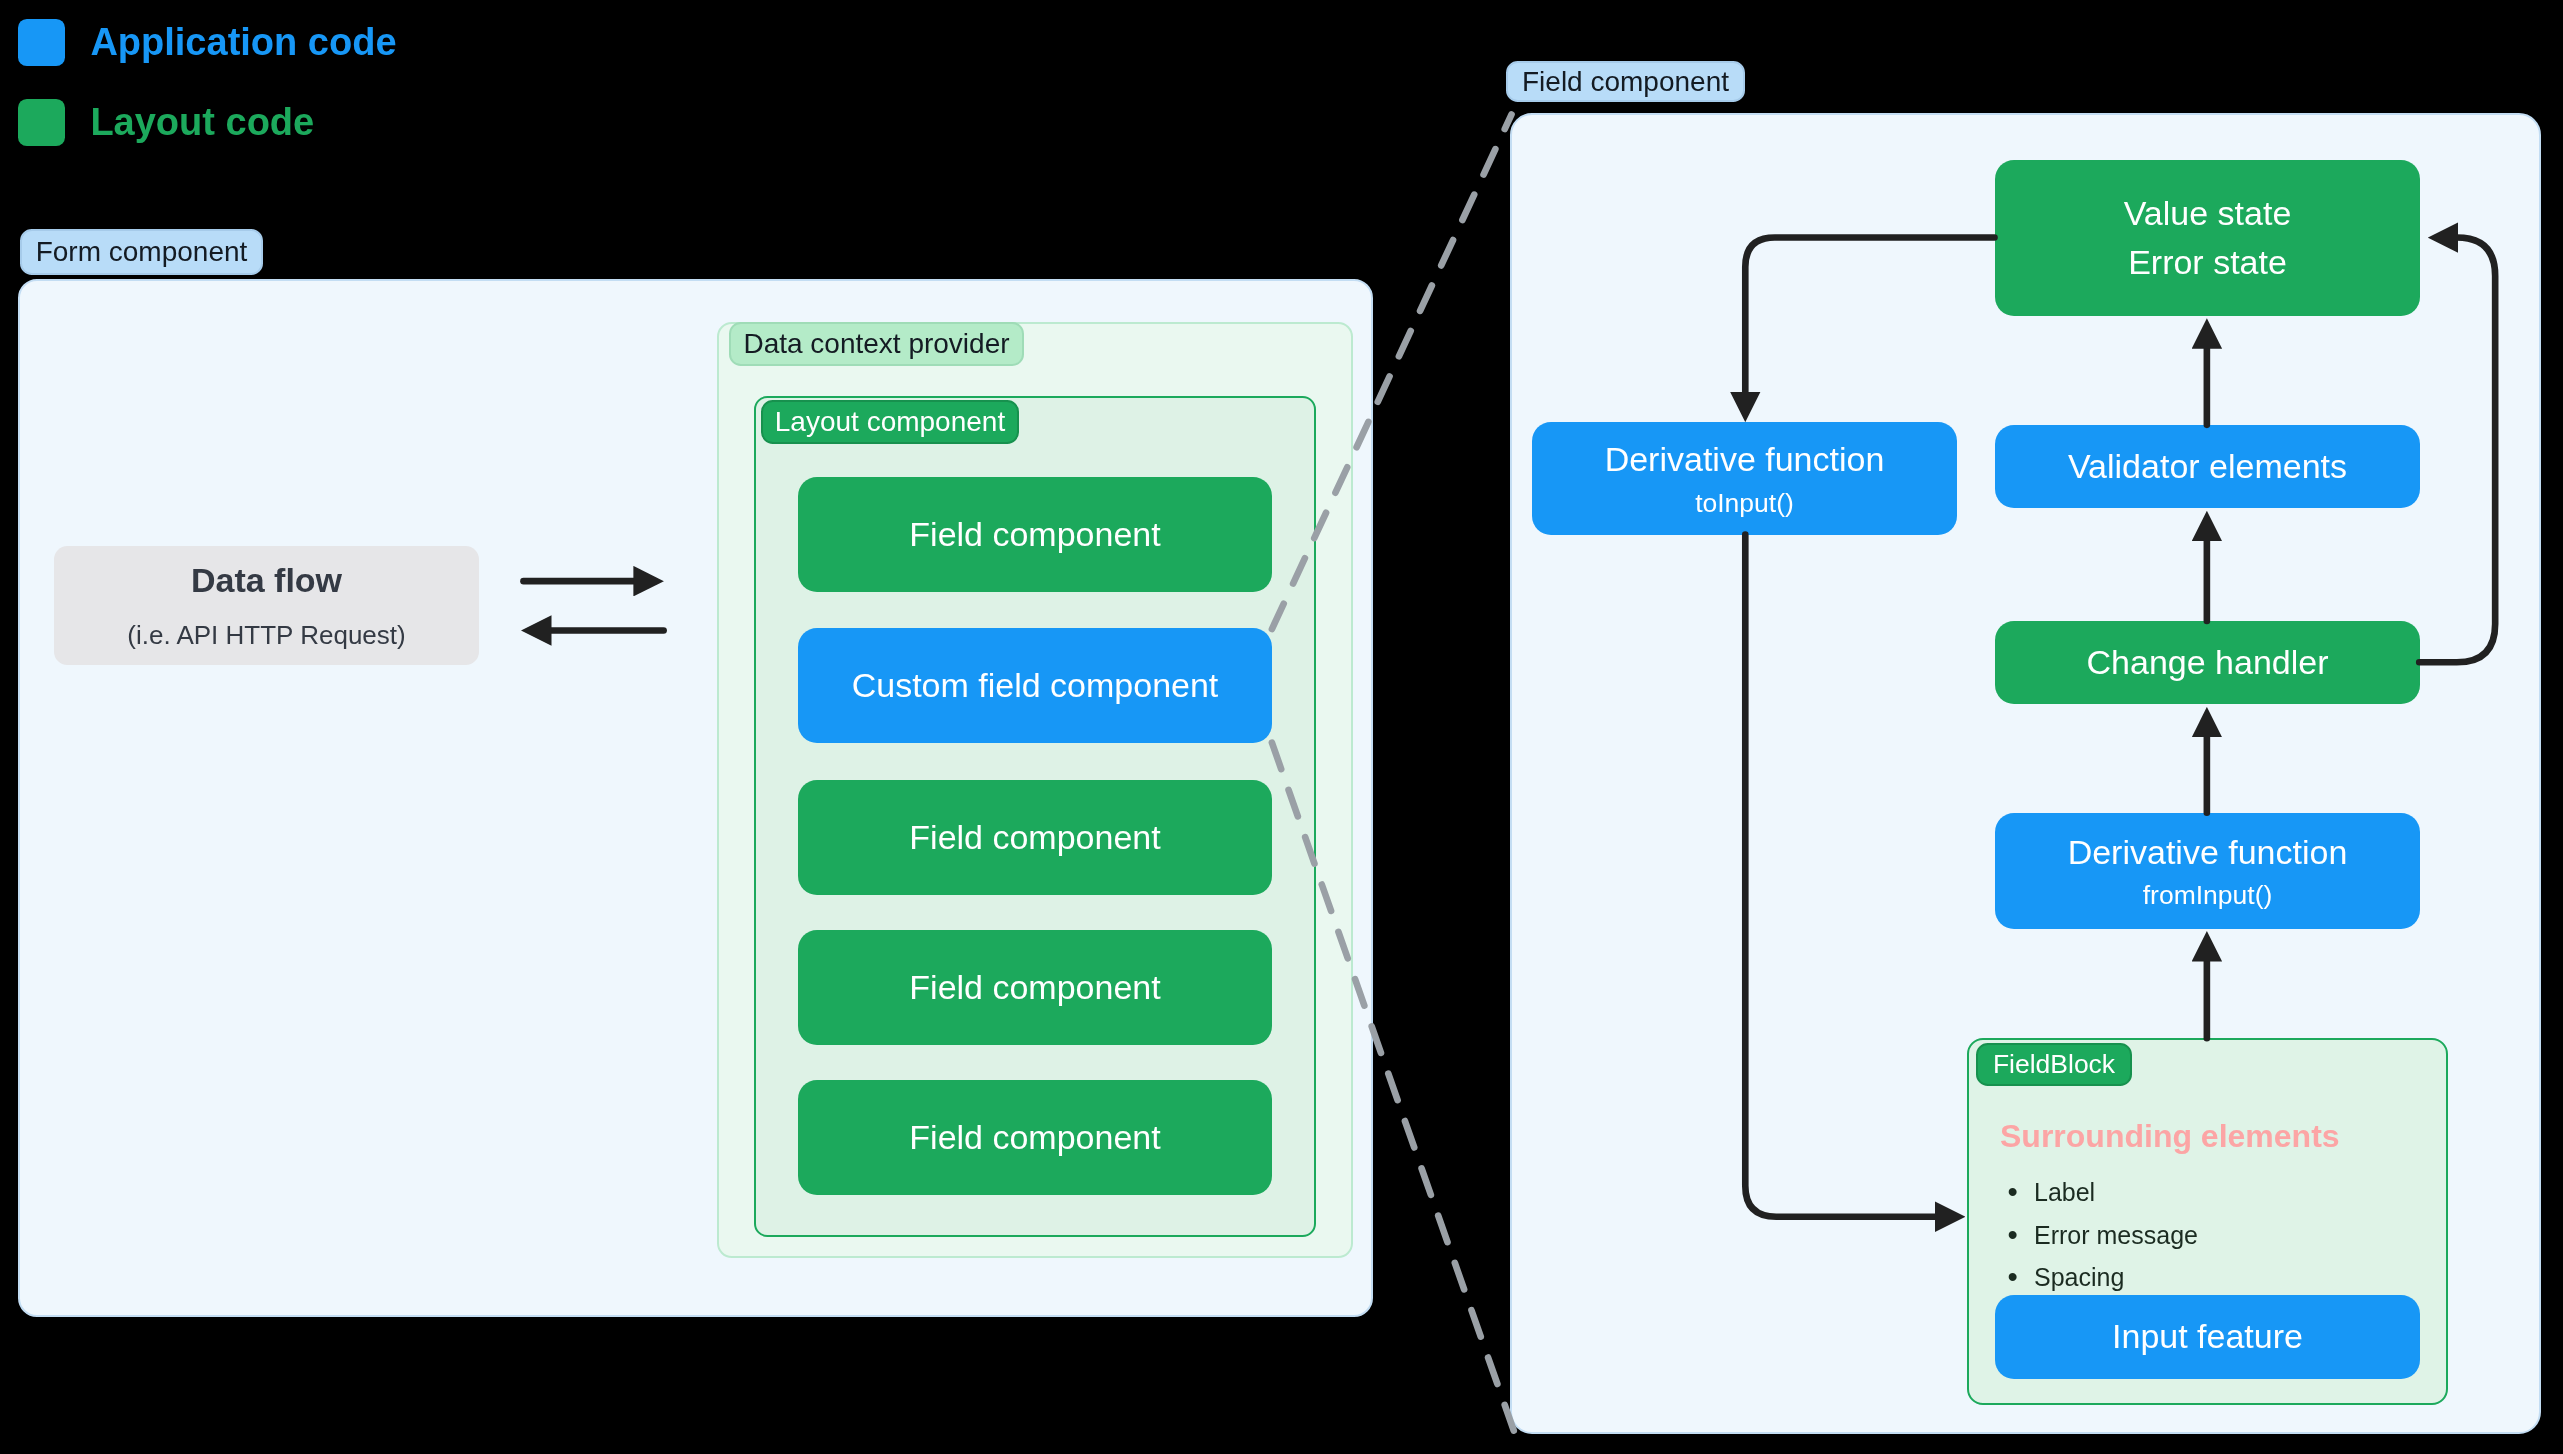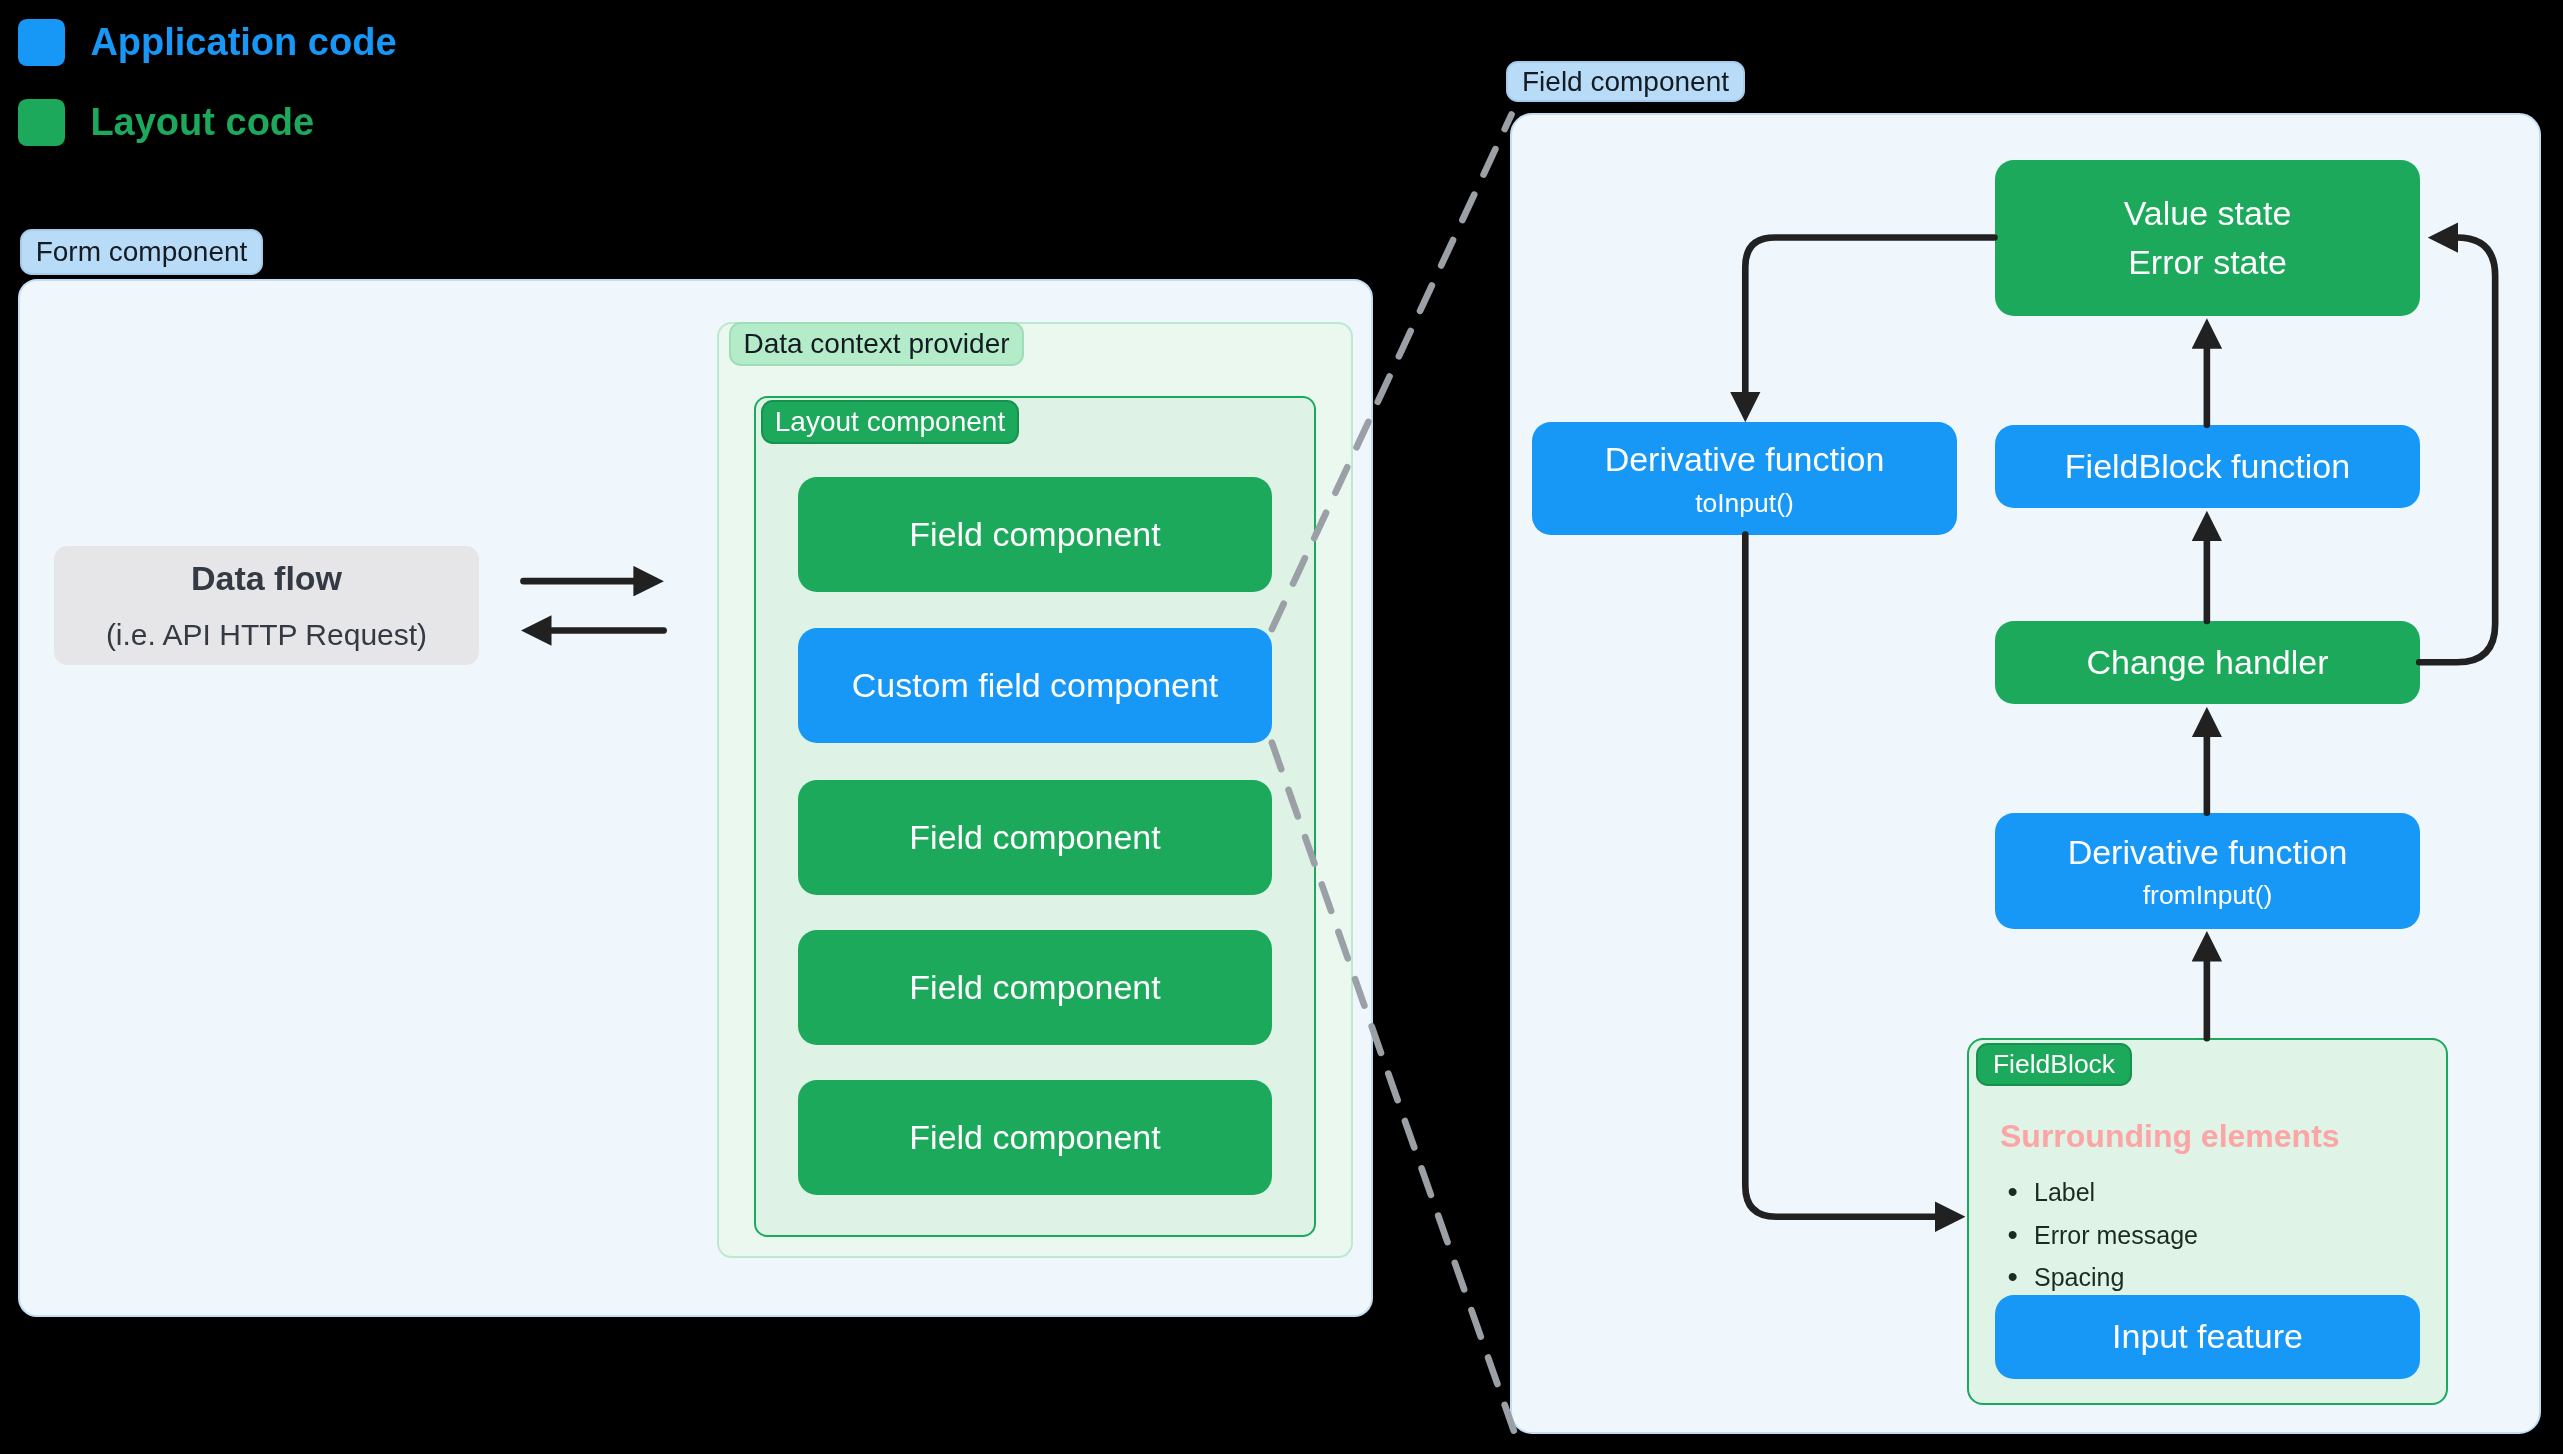--- a/index.html
+++ b/index.html
@@ -37,21 +37,21 @@
   .node{display:flex;flex-direction:column;align-items:center;justify-content:center;
     color:#fff;border-radius:19px;text-align:center}
   .node .t{font-size:34px;font-weight:500;line-height:1.45}
   .node .s{font-size:26.5px;font-weight:400;line-height:1.4}
   .node.green{background:var(--green)}
   .node.blue{background:var(--blue)}
 
   .gray-box{background:var(--gray-box);border-radius:13.3px;display:flex;flex-direction:column;
     align-items:center;justify-content:center;color:#343a44}
   .gray-box .t{font-size:34px;font-weight:700}
-  .gray-box .s{font-size:30px;margin-top:20px}
+  .gray-box .s{font-size:26px;margin-top:20px}
 
   .fb-heading{font-size:32px;font-weight:700;color:#fca5a5}
   .fb-list{list-style:none;font-size:25px;color:#1b2b21}
   .fb-list li{margin-top:13.3px;padding-left:34px;position:relative}
   .fb-list li::before{content:"•";position:absolute;left:7.4px;top:-2.9px;font-size:29.5px}
 
   svg.overlay{position:absolute;left:0;top:0;pointer-events:none}
 </style>
 </head>
 <body>
@@ -104,21 +104,21 @@
     <div class="t">Value state</div>
     <div class="t">Error state</div>
   </div>
 
   <div class="abs node blue" style="left:1532px;top:422px;width:425px;height:113px">
     <div class="t">Derivative function</div>
     <div class="s">toInput()</div>
   </div>
 
   <div class="abs node blue" style="left:1995px;top:425px;width:425px;height:83px">
-    <div class="t">FieldBlock function</div>
+    <div class="t">Validator elements</div>
   </div>
 
   <div class="abs node green" style="left:1995px;top:621px;width:425px;height:83px">
     <div class="t">Change handler</div>
   </div>
 
   <div class="abs node blue" style="left:1995px;top:813px;width:425px;height:116px">
     <div class="t">Derivative function</div>
     <div class="s">fromInput()</div>
   </div>

